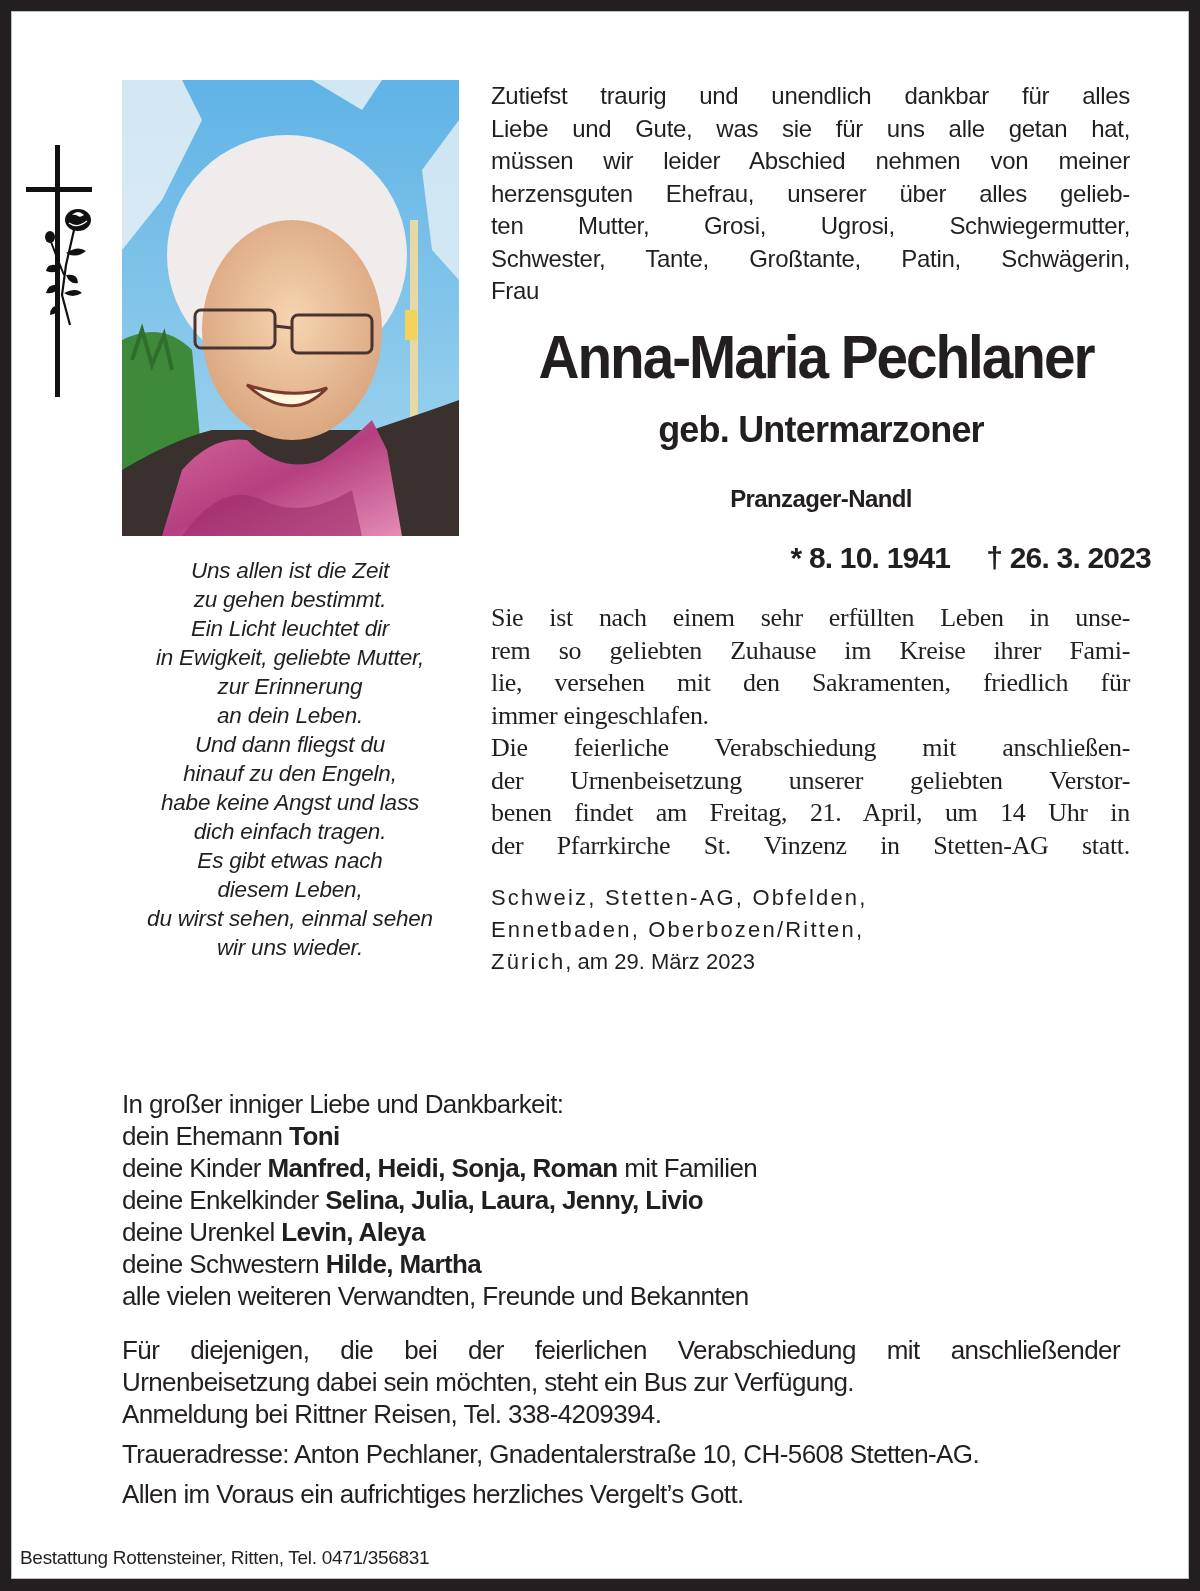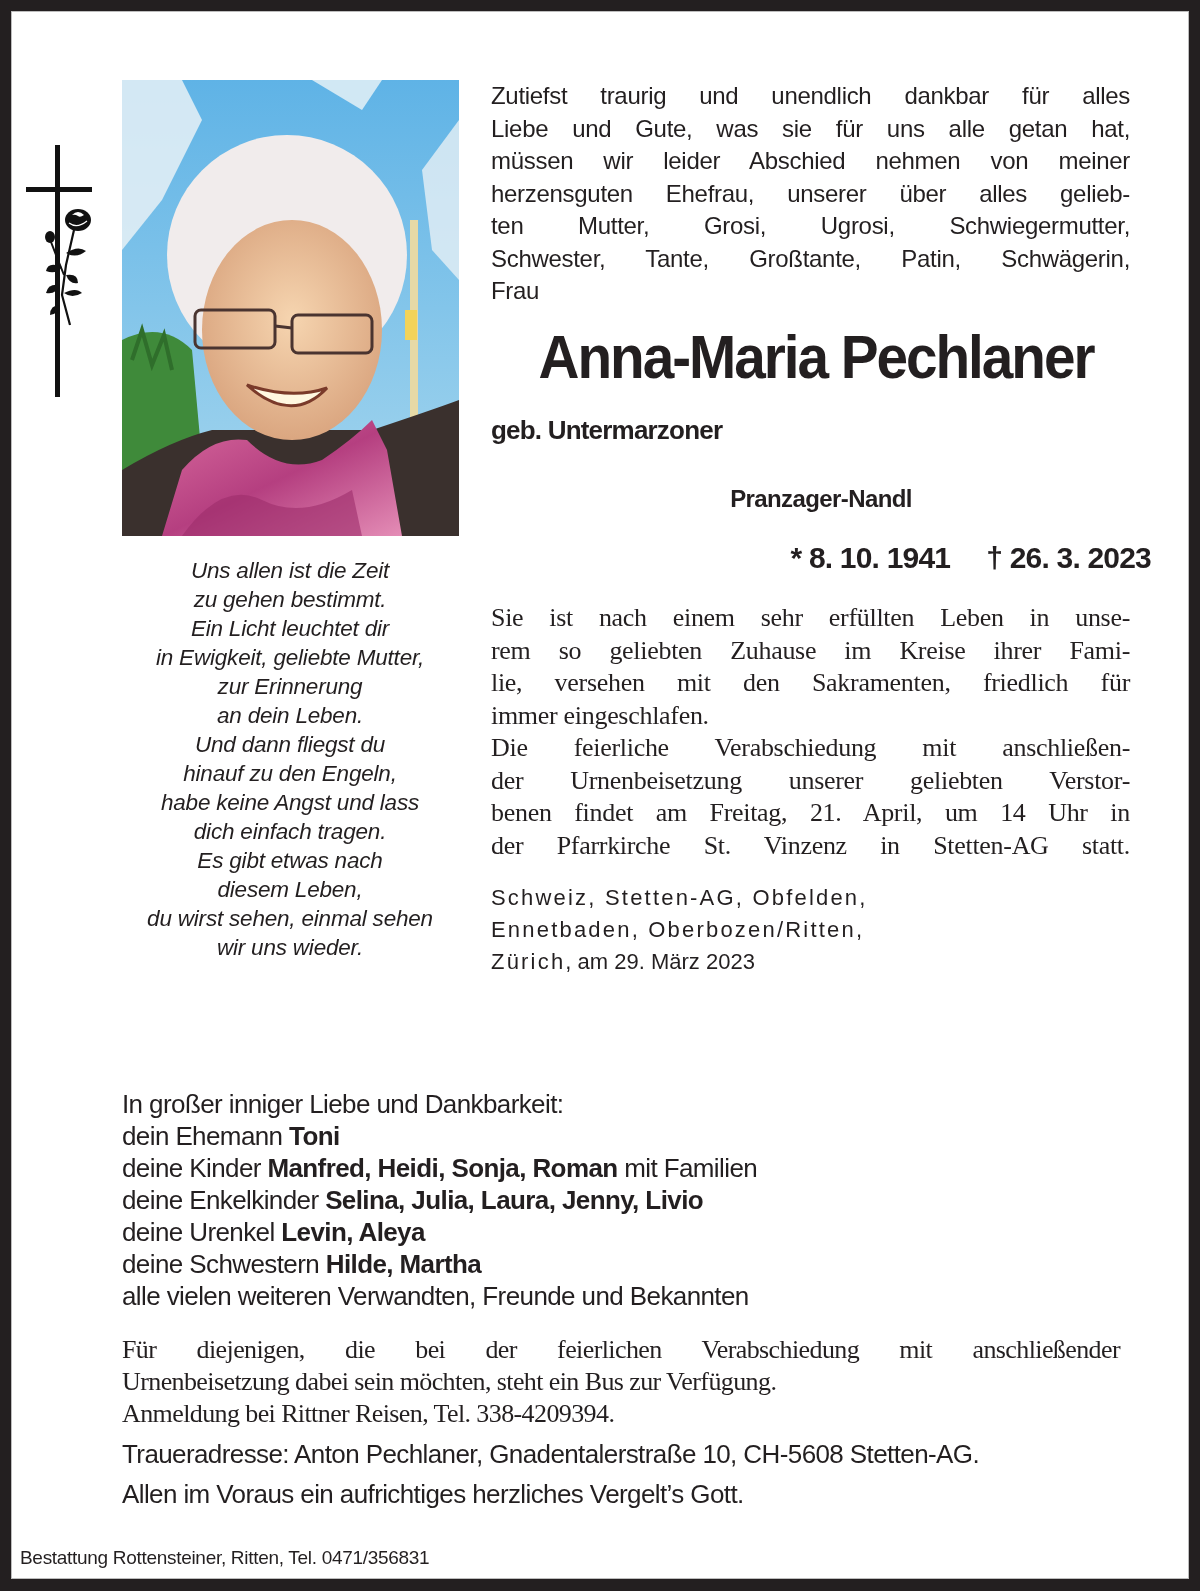--- a/index.html
+++ b/index.html
@@ -55,22 +55,22 @@
   .name {
     left: 491px; top: 322px; width: 650px;
     text-align: center;
     font-size: 61px; font-weight: bold;
     letter-spacing: -2.2px;
     line-height: 70px;
     transform: scaleX(0.93);
     transform-origin: center;
   }
   .born {
-    left: 491px; top: 410px; width: 660px; 
-    font-size: 26px; font-weight: bold; letter-spacing: -0.8px; line-height: 40px;
+    left: 491px; top: 410px; width: 660px; text-align: center;
+    font-size: 36px; font-weight: bold; letter-spacing: -0.8px; line-height: 40px;
   }
   .nick {
     left: 491px; top: 484px; width: 660px; text-align: center;
     font-size: 24px; font-weight: bold; letter-spacing: -0.6px; line-height: 30px;
   }
   .dates {
     left: 491px; top: 540px; width: 660px; text-align: right;
     font-size: 30px; font-weight: bold; letter-spacing: -0.8px; line-height: 36px;
     word-spacing: 0px;
   }
@@ -95,21 +95,21 @@
     left: 122px; top: 1088px; width: 900px;
     font-size: 26px; line-height: 32px; letter-spacing: -0.6px;
   }
   .family div { white-space: nowrap; }
   .family b { font-weight: bold; }
 
   .notes {
     left: 122px; top: 1334px; width: 1000px;
     font-size: 26px; line-height: 32px; letter-spacing: -0.6px;
   }
-  .notes .ln { display: block; white-space: nowrap; font-family: Liberation Serif, serif; }
+  .notes .ln { display: block; white-space: nowrap; }
   .notes .just { text-align: justify; text-align-last: justify; width: 998px; }
   .notes .para { margin-bottom: 8px; }
 
   .footer {
     left: 20px; top: 1548px;
     font-size: 19px; line-height: 20px; letter-spacing: -0.3px;
   }
 </style>
 </head>
 <body>

